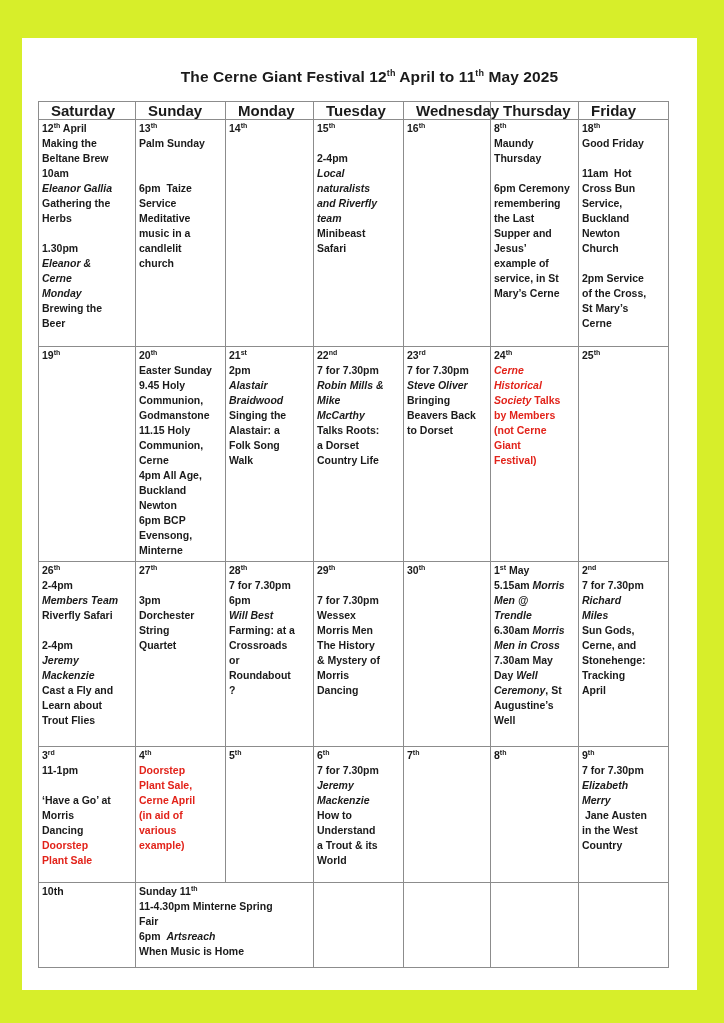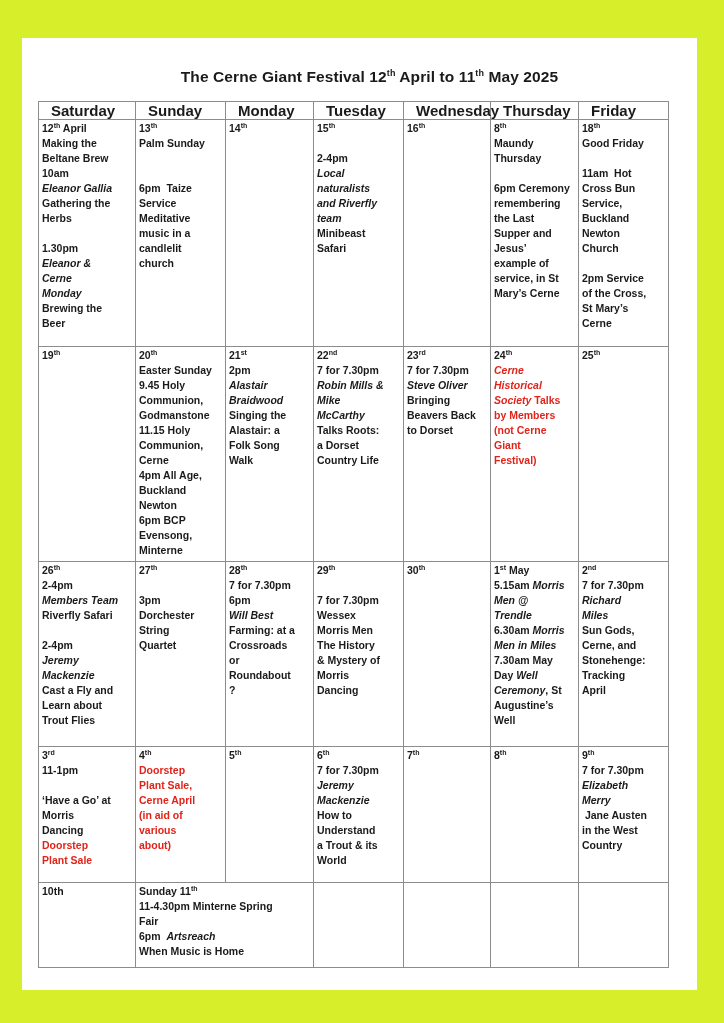--- a/index.html
+++ b/index.html
@@ -251,21 +251,21 @@
           </td>
           <td>
             <div class="line"><span>30</span><sup>th</sup></div>
           </td>
           <td>
             <div class="line"><span>1</span><sup>st</sup><span> May</span></div>
             <div class="line"><span>5.15am </span><span class="it">Morris</span></div>
             <div class="line"><span class="it">Men @</span></div>
             <div class="line"><span class="it">Trendle</span></div>
             <div class="line"><span>6.30am </span><span class="it">Morris</span></div>
-            <div class="line"><span class="it">Men in Miles</span></div>
+            <div class="line"><span class="it">Men in Cross</span></div>
             <div class="line"><span>7.30am May</span></div>
             <div class="line"><span>Day </span><span class="it">Well</span></div>
             <div class="line"><span class="it">Ceremony</span><span>, St</span></div>
             <div class="line"><span>Augustine’s</span></div>
             <div class="line"><span>Well</span></div>
           </td>
           <td>
             <div class="line"><span>2</span><sup>nd</sup></div>
             <div class="line"><span>7 for 7.30pm</span></div>
             <div class="line"><span class="it">Richard</span></div>
@@ -288,21 +288,21 @@
             <div class="line"><span class="red">Doorstep</span></div>
             <div class="line"><span class="red">Plant Sale</span></div>
           </td>
           <td>
             <div class="line"><span>4</span><sup>th</sup></div>
             <div class="line"><span class="red">Doorstep</span></div>
             <div class="line"><span class="red">Plant Sale,</span></div>
             <div class="line"><span class="red">Cerne April</span></div>
             <div class="line"><span class="red">(in aid of</span></div>
             <div class="line"><span class="red">various</span></div>
-            <div class="line"><span class="red">about)</span></div>
+            <div class="line"><span class="red">example)</span></div>
           </td>
           <td>
             <div class="line"><span>5</span><sup>th</sup></div>
           </td>
           <td>
             <div class="line"><span>6</span><sup>th</sup></div>
             <div class="line"><span>7 for 7.30pm</span></div>
             <div class="line"><span class="it">Jeremy</span></div>
             <div class="line"><span class="it">Mackenzie</span></div>
             <div class="line"><span>How to</span></div>

